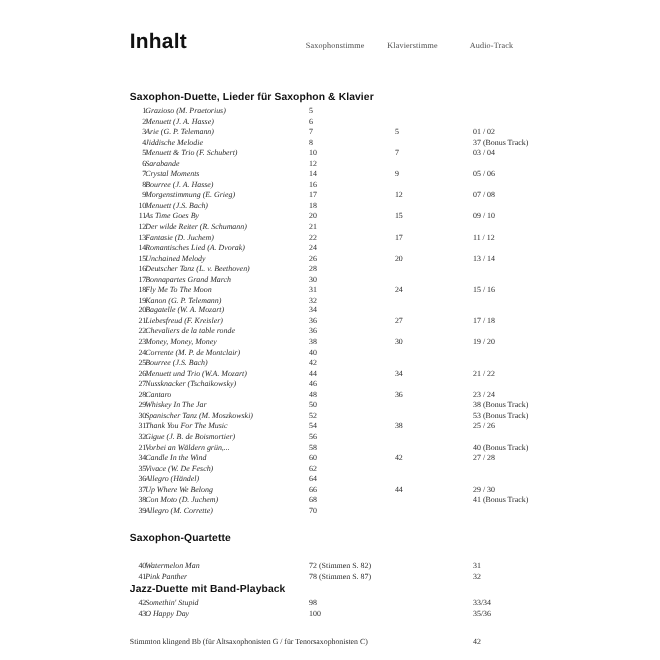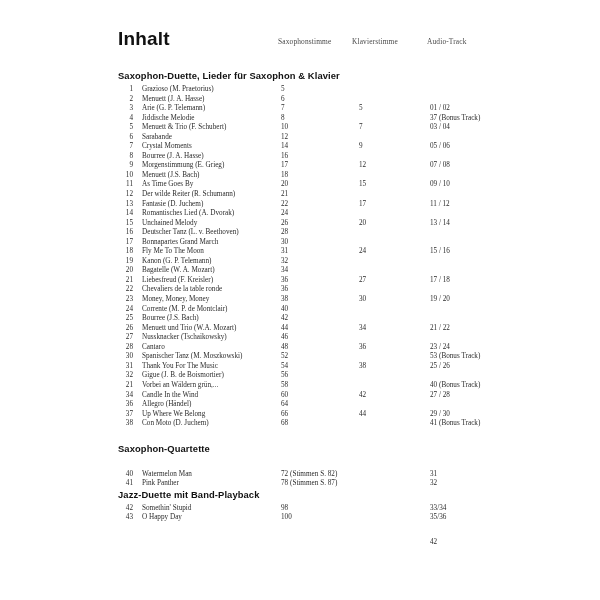--- a/index.html
+++ b/index.html
@@ -60,21 +60,21 @@
   
   .section-heading {
     font-family: "Liberation Sans", sans-serif;
     font-weight: bold;
     font-size: 9.4px;
     color: #111111;
     letter-spacing: 0.1px;
     margin-left: 78px;
     white-space: nowrap;
   }
-  .sec1-head { margin-top: 8px; margin-bottom: 4px; }
+  .sec1-head { margin-top: 20px; margin-bottom: 4px; }
   .sec2-head { margin-top: 14px; margin-bottom: 16px; }
   .sec3-head { margin-bottom: 4px; }
 
   
   .entries {
     position: relative;
   }
   .entry {
     position: relative;
     height: 9.55px;
@@ -85,23 +85,24 @@
   .e-num {
     position: absolute;
     left: 78px;
     width: 15px;
     text-align: right;
     font-size: 7.2px;
     color: #2b2b2b;
   }
   .e-title {
     position: absolute;
-    left: 102px;
-    font-size: 7.2px;
-    color: #2b2b2b;
+    left: 92px;
+    font-size: 7.2px;
+    color: #2b2b2b;
+    font-style: italic;
   }
   .e-sax {
     position: absolute;
     left: 241px;
     font-size: 7.2px;
     color: #2b2b2b;
   }
   .e-klav {
     position: absolute;
     left: 319px;
@@ -341,20 +342,27 @@
         <div class="e-audio"></div>
       </div>
       <div class="entry">
         <div class="e-num">28</div>
         <div class="e-title">Cantaro</div>
         <div class="e-sax">48</div>
         <div class="e-klav">36</div>
         <div class="e-audio">23 / 24</div>
       </div>
       <div class="entry">
+        <div class="e-num">29</div>
+        <div class="e-title">Whiskey In The Jar</div>
+        <div class="e-sax">50</div>
+        <div class="e-klav"></div>
+        <div class="e-audio">38 (Bonus Track)</div>
+      </div>
+      <div class="entry">
         <div class="e-num">30</div>
         <div class="e-title">Spanischer Tanz (M. Moszkowski)</div>
         <div class="e-sax">52</div>
         <div class="e-klav"></div>
         <div class="e-audio">53 (Bonus Track)</div>
       </div>
       <div class="entry">
         <div class="e-num">31</div>
         <div class="e-title">Thank You For The Music</div>
         <div class="e-sax">54</div>
@@ -376,40 +384,54 @@
         <div class="e-audio">40 (Bonus Track)</div>
       </div>
       <div class="entry">
         <div class="e-num">34</div>
         <div class="e-title">Candle In the Wind</div>
         <div class="e-sax">60</div>
         <div class="e-klav">42</div>
         <div class="e-audio">27 / 28</div>
       </div>
       <div class="entry">
+        <div class="e-num">35</div>
+        <div class="e-title">Vivace (W. De Fesch)</div>
+        <div class="e-sax">62</div>
+        <div class="e-klav"></div>
+        <div class="e-audio"></div>
+      </div>
+      <div class="entry">
         <div class="e-num">36</div>
         <div class="e-title">Allegro (Händel)</div>
         <div class="e-sax">64</div>
         <div class="e-klav"></div>
         <div class="e-audio"></div>
       </div>
       <div class="entry">
         <div class="e-num">37</div>
         <div class="e-title">Up Where We Belong</div>
         <div class="e-sax">66</div>
         <div class="e-klav">44</div>
         <div class="e-audio">29 / 30</div>
       </div>
       <div class="entry">
         <div class="e-num">38</div>
         <div class="e-title">Con Moto (D. Juchem)</div>
         <div class="e-sax">68</div>
         <div class="e-klav"></div>
         <div class="e-audio">41 (Bonus Track)</div>
       </div>
+      <div class="entry">
+        <div class="e-num">39</div>
+        <div class="e-title">Allegro (M. Corrette)</div>
+        <div class="e-sax">70</div>
+        <div class="e-klav"></div>
+        <div class="e-audio"></div>
+      </div>
     </div>
 
   <div class="section-heading sec2-head">Saxophon-Quartette</div>
   <div class="entries" id="entries-1">
       <div class="entry">
         <div class="e-num">40</div>
         <div class="e-title">Watermelon Man</div>
         <div class="e-sax">72 (Stimmen S. 82)</div>
         <div class="e-klav"></div>
         <div class="e-audio">31</div>
@@ -435,16 +457,17 @@
       <div class="entry">
         <div class="e-num">43</div>
         <div class="e-title">O Happy Day</div>
         <div class="e-sax">100</div>
         <div class="e-klav"></div>
         <div class="e-audio">35/36</div>
       </div>
     </div>
 
   <div class="footnote">
+    <div class="footnote-text">Stimmton klingend Bb (für Altsaxophonisten G / für Tenorsaxophonisten C)</div>
     <div class="footnote-audio">42</div>
   </div>
 
 </div>
 
 </body></html>

